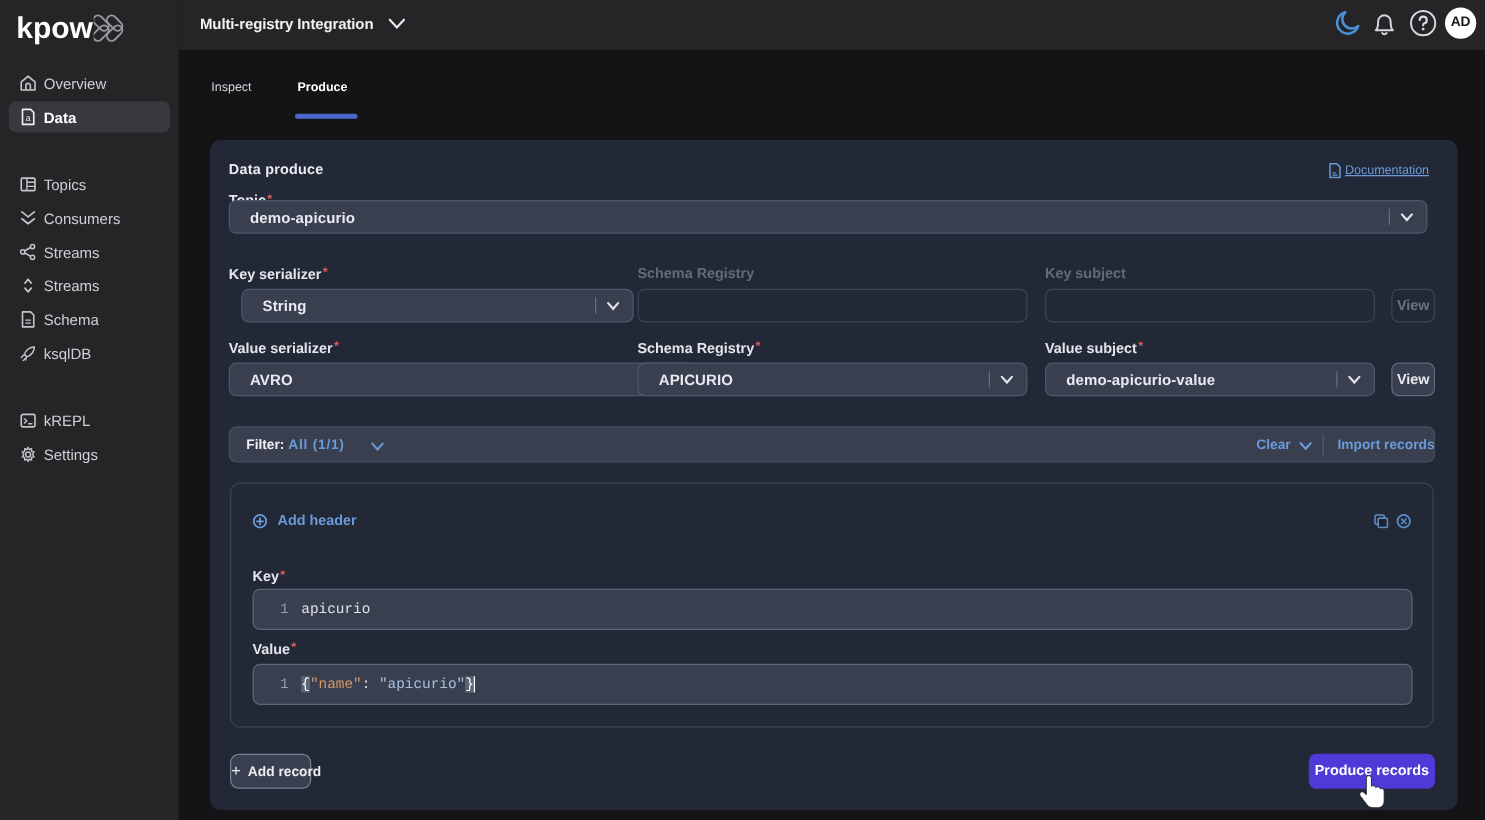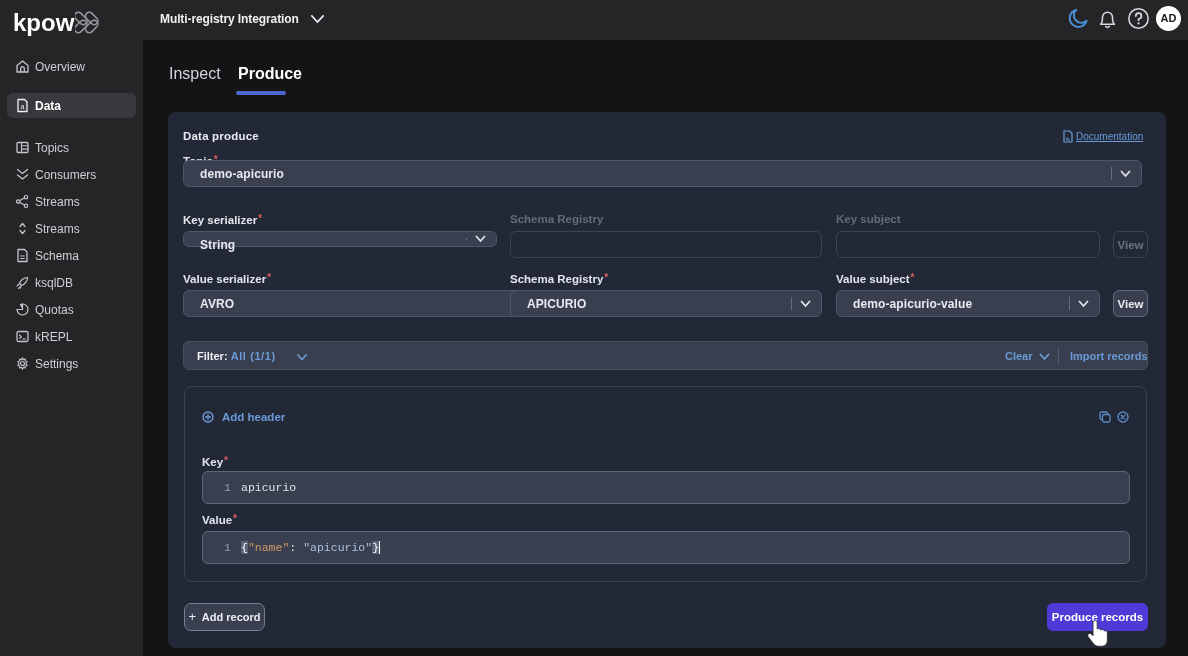--- a/index.html
+++ b/index.html
@@ -3,28 +3,28 @@
 <meta charset="utf-8">
 <style>
 * { margin:0; padding:0; box-sizing:border-box; }
 html,body { width:1188px; height:656px; overflow:hidden; background:#141416; font-family:"Liberation Sans", sans-serif; }
 .abs { position:absolute; white-space:nowrap; }
 #root { position:relative; width:1188px; height:656px; }
 
 #sidebar { position:absolute; left:0; top:0; width:143px; height:656px; background:#252528; }
 #logo { position:absolute; left:13px; top:9px; color:#fff; font-size:24px; font-weight:bold; letter-spacing:0px; }
 .nav-item { position:absolute; left:7px; width:129px; height:25px; border-radius:6px; color:#cfd0d4; font-size:12px; }
-.nav-item.active { background:#39393d; color:#fff;margin-top:12px; }
+.nav-item.active { background:#39393d; color:#fff; }
 .nav-item .ic { position:absolute; left:8px; top:5px; width:15px; height:15px; }
 .nav-item .lbl { position:absolute; left:28px; top:6px; }
 
 #topbar { position:absolute; left:143px; top:0; width:1045px; height:40px; background:#252528; }
 #crumb { position:absolute; left:17px; top:12px; color:#f0f1f3; font-size:12px; font-weight:bold; letter-spacing:-0.1px; white-space:nowrap; display:flex; align-items:center; }
 
-.tab { position:absolute; top:65px; font-size:16px; color:#d2d4d9; white-space:nowrap; }
+.tab { position:absolute; top:65px; font-size:10px; color:#d2d4d9; white-space:nowrap; }
 .tab.active { color:#fff; font-weight:bold; }
 #tab-underline { position:absolute; left:236px; top:91px; width:50px; height:4px; background:#4c68cf; border-radius:2px; }
 
 #card { position:absolute; left:168px; top:112px; width:998px; height:536px; background:#222836; border-radius:8px; }
 .card-title { position:absolute; left:15px; top:130px; color:#e9ecf1; font-size:11.5px; font-weight:bold; letter-spacing:0.2px; }
 label.fl { position:absolute; font-size:11.5px; font-weight:bold; color:#e2e6ec; white-space:nowrap; }
 label.fl.dis { color:#646b78; }
 .req { color:#e05c5c; font-size:10px; vertical-align:2px; margin-left:1px; }
 .inp { position:absolute; background:#3a3f4f; border:1px solid #4d576c; border-radius:6px; color:#e7eaf0; font-size:12px; font-weight:bold; letter-spacing:0.1px; }
 .inp.dis { background:transparent; border-color:#3c4453; }
@@ -131,27 +131,20 @@
         </svg>
       <div class="lbl">Schema</div>
     </div>
     <div class="nav-item" style="top:270px;">
       <svg class="ic" viewBox="0 0 15 15">
           <path d="M12.5 2.5 C9 2.5 5.5 5 4.5 8.5 L6.5 10.5 C10 9.5 12.5 6 12.5 2.5 Z" fill="none" stroke="#c4c5c9" stroke-width="1.2" stroke-linejoin="round"></path>
           <path d="M4 9 L2 11 M5 12 L3.5 13.5 M6 11 L5.5 13" stroke="#c4c5c9" stroke-width="1.1" stroke-linecap="round"></path>
         </svg>
       <div class="lbl">ksqlDB</div>
     </div>
-    <div class="nav-item" style="top:297px;">
-      <svg class="ic" viewBox="0 0 15 15">
-          <path d="M7.5 2 A5.5 5.5 0 1 1 2 7.5 L7.5 7.5 Z" fill="none" stroke="#c4c5c9" stroke-width="1.2"></path>
-          <path d="M5.5 2.6 A 5.5 5.5 0 0 1 7 2.1 L7 5.5 Z" fill="none" stroke="#c4c5c9" stroke-width="1.1"></path>
-        </svg>
-      <div class="lbl">Quotas</div>
-    </div>
     <div class="nav-item" style="top:324px;">
       <svg class="ic" viewBox="0 0 15 15">
           <rect x="2" y="2.5" width="11" height="10" rx="1.5" fill="none" stroke="#c4c5c9" stroke-width="1.3"></rect>
           <path d="M4.5 6 L6.5 7.8 L4.5 9.5" fill="none" stroke="#c4c5c9" stroke-width="1.1" stroke-linecap="round" stroke-linejoin="round"></path>
           <path d="M7.8 10 L10.5 10" stroke="#c4c5c9" stroke-width="1.1" stroke-linecap="round"></path>
         </svg>
       <div class="lbl">kREPL</div>
     </div>
     <div class="nav-item" style="top:351px;">
       <svg class="ic" viewBox="0 0 15 15">
@@ -177,21 +170,21 @@
   <label class="fl" style="left:183px;top:154px;">Topic<span class="req">*</span></label>
   <div class="inp" style="left:183px;top:160px;width:959px;height:27px;">
     <div class="val">demo-apicurio</div>
     <div class="sel-sep"></div>
     <svg class="chev" viewBox="0 0 11 8">
         <path d="M1.5 1.5 L5.5 6 L9.5 1.5" stroke="#dfe3ea" stroke-width="1.8" fill="none" stroke-linecap="round"></path>
       </svg>
   </div>
 
   <label class="fl" style="left:183px;top:213px;">Key serializer<span class="req">*</span></label>
-  <div class="inp" style="left:183px;top:231px;width:314px;height:16px;">
+  <div class="inp" style="left:193px;top:231px;width:314px;height:27px;">
     <div class="val">String</div>
     <div class="sel-sep"></div>
     <svg class="chev" viewBox="0 0 11 8">
         <path d="M1.5 1.5 L5.5 6 L9.5 1.5" stroke="#dfe3ea" stroke-width="1.8" fill="none" stroke-linecap="round"></path>
       </svg>
   </div>
   <label class="fl dis" style="left:510px;top:213px;">Schema Registry</label>
   <div class="inp dis" style="left:510px;top:231px;width:312px;height:27px;"></div>
   <label class="fl dis" style="left:836px;top:213px;">Key subject</label>
   <div class="inp dis" style="left:836px;top:231px;width:264px;height:27px;"></div>
@@ -255,18 +248,18 @@
   <div class="editor" style="left:202px;top:471px;width:928px;height:33px;">
     <div class="gut">1</div>
     <div class="code">apicurio</div>
   </div>
   <label class="fl" style="left:202px;top:513px;">Value<span class="req">*</span></label>
   <div class="editor" style="left:202px;top:531px;width:928px;height:33px;">
     <div class="gut">1</div>
     <div class="code"><span style="background:#5a6477;color:#fff;">{</span><span style="color:#d19a66;">"name"</span>: <span style="color:#a7c0de;">"apicurio"</span><span style="background:#5a6477;color:#fff;">}</span><span style="border-left:1.5px solid #fff;margin-left:0px;">​</span></div>
   </div>
 
-  <div class="btn" style="left:184px;top:603px;width:81px;height:28px;border:1px solid #767f91;color:#e9ecf1;line-height:26px;background:#3a3f4f;border-radius:7px;font-size:11px;"><span style="font-weight:normal;font-size:13px;">+</span>&nbsp; Add record</div>
+  <div class="btn" style="left:184px;top:603px;width:65px;height:28px;border:1px solid #767f91;color:#e9ecf1;line-height:26px;background:#3a3f4f;border-radius:7px;font-size:11px;"><span style="font-weight:normal;font-size:13px;">+</span>&nbsp; Add record</div>
   <div class="btn" style="left:1047px;top:603px;width:101px;height:28px;background:#4e3ad6;color:#fff;line-height:28px;">Produce records</div>
   <svg class="abs" style="left:1086px;top:619px" width="26" height="33" viewBox="0 0 24 30">
       <path d="M8.2 1.2 C7.1 1.2 6.5 2 6.5 3.1 L6.5 15.2 L5.2 13.9 C4.2 12.9 2.8 12.8 2.1 13.6 C1.4 14.4 1.6 15.6 2.3 16.5 L7 22.7 C8 24 9.6 24.9 11.5 24.9 L14.8 24.9 C17.6 24.9 19.7 22.8 19.7 19.8 L19.7 12.6 C19.7 11.4 18.9 10.6 17.9 10.6 C17.5 10.6 17.2 10.7 16.9 10.9 C16.6 10 15.8 9.4 14.9 9.4 C14.4 9.4 13.9 9.6 13.5 9.9 C13.2 9.1 12.4 8.6 11.5 8.6 C11.1 8.6 10.7 8.7 10.3 8.9 L10.3 3.1 C10.3 2 9.4 1.2 8.2 1.2 Z" fill="#fff" stroke="#222" stroke-width="0.7"></path>
     </svg>
 </div>
 
 </body></html>

